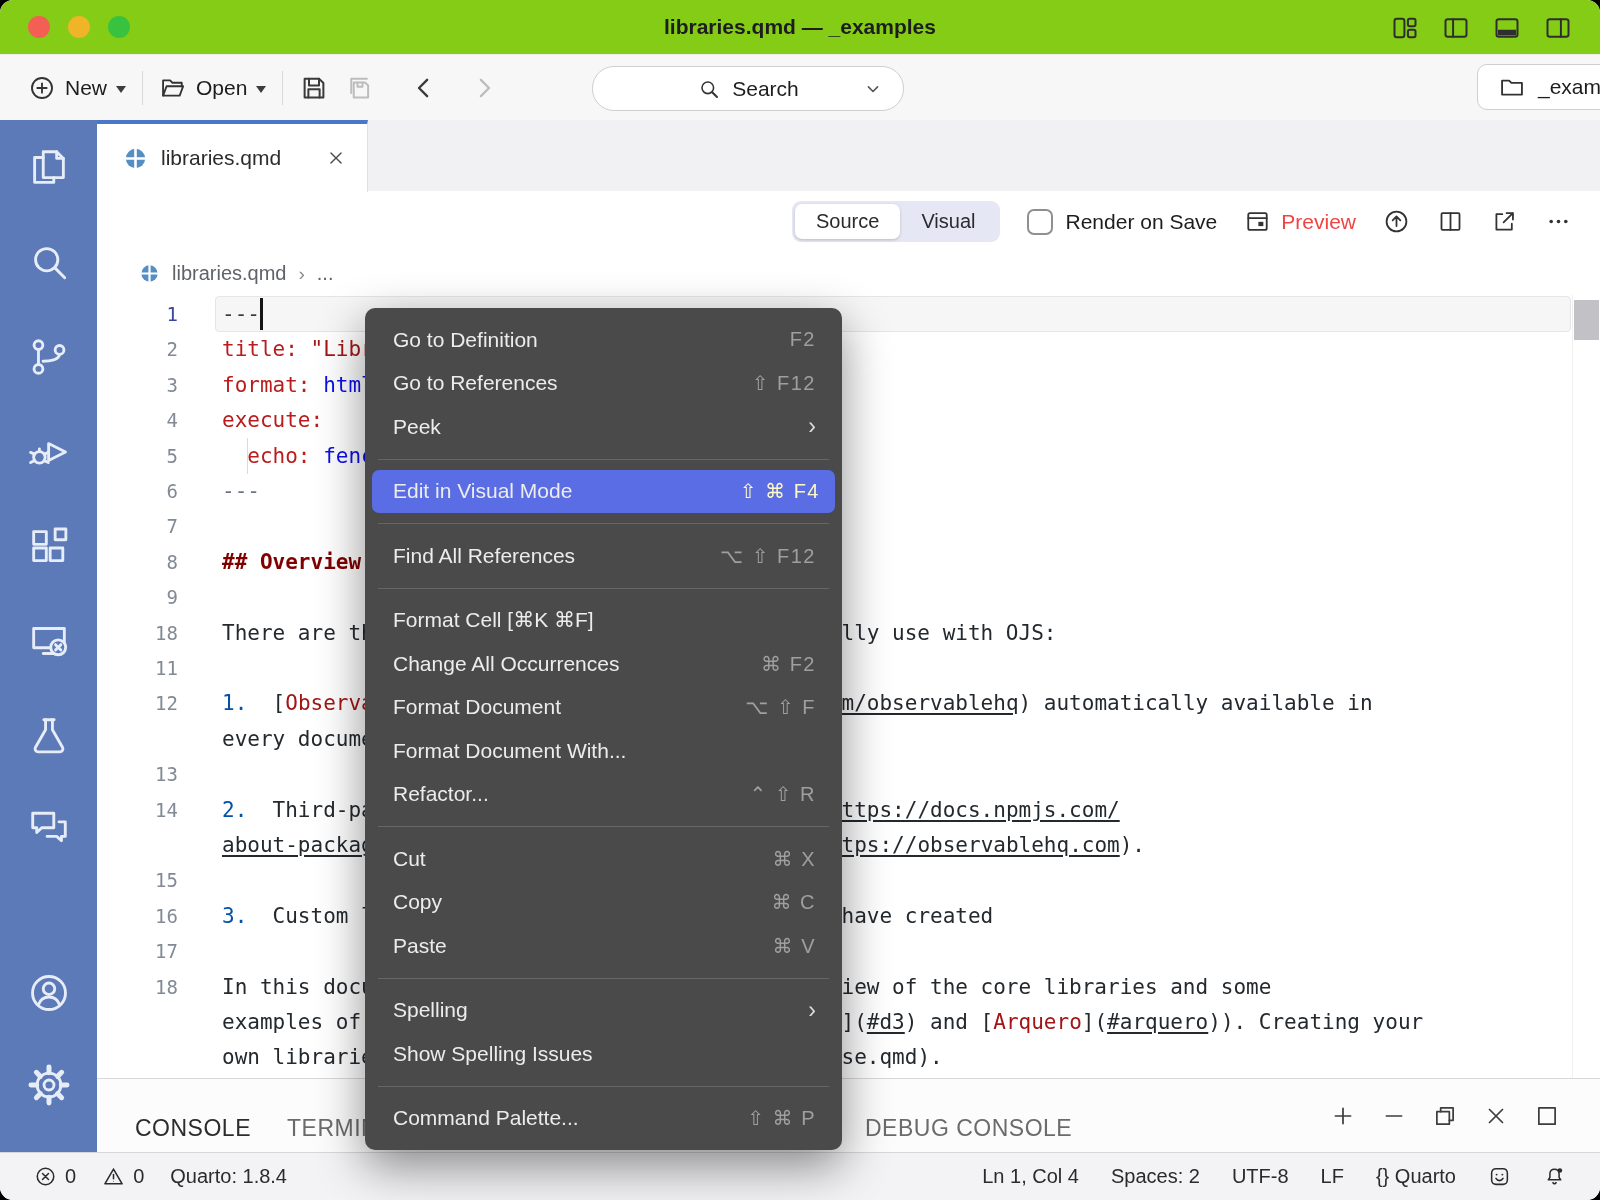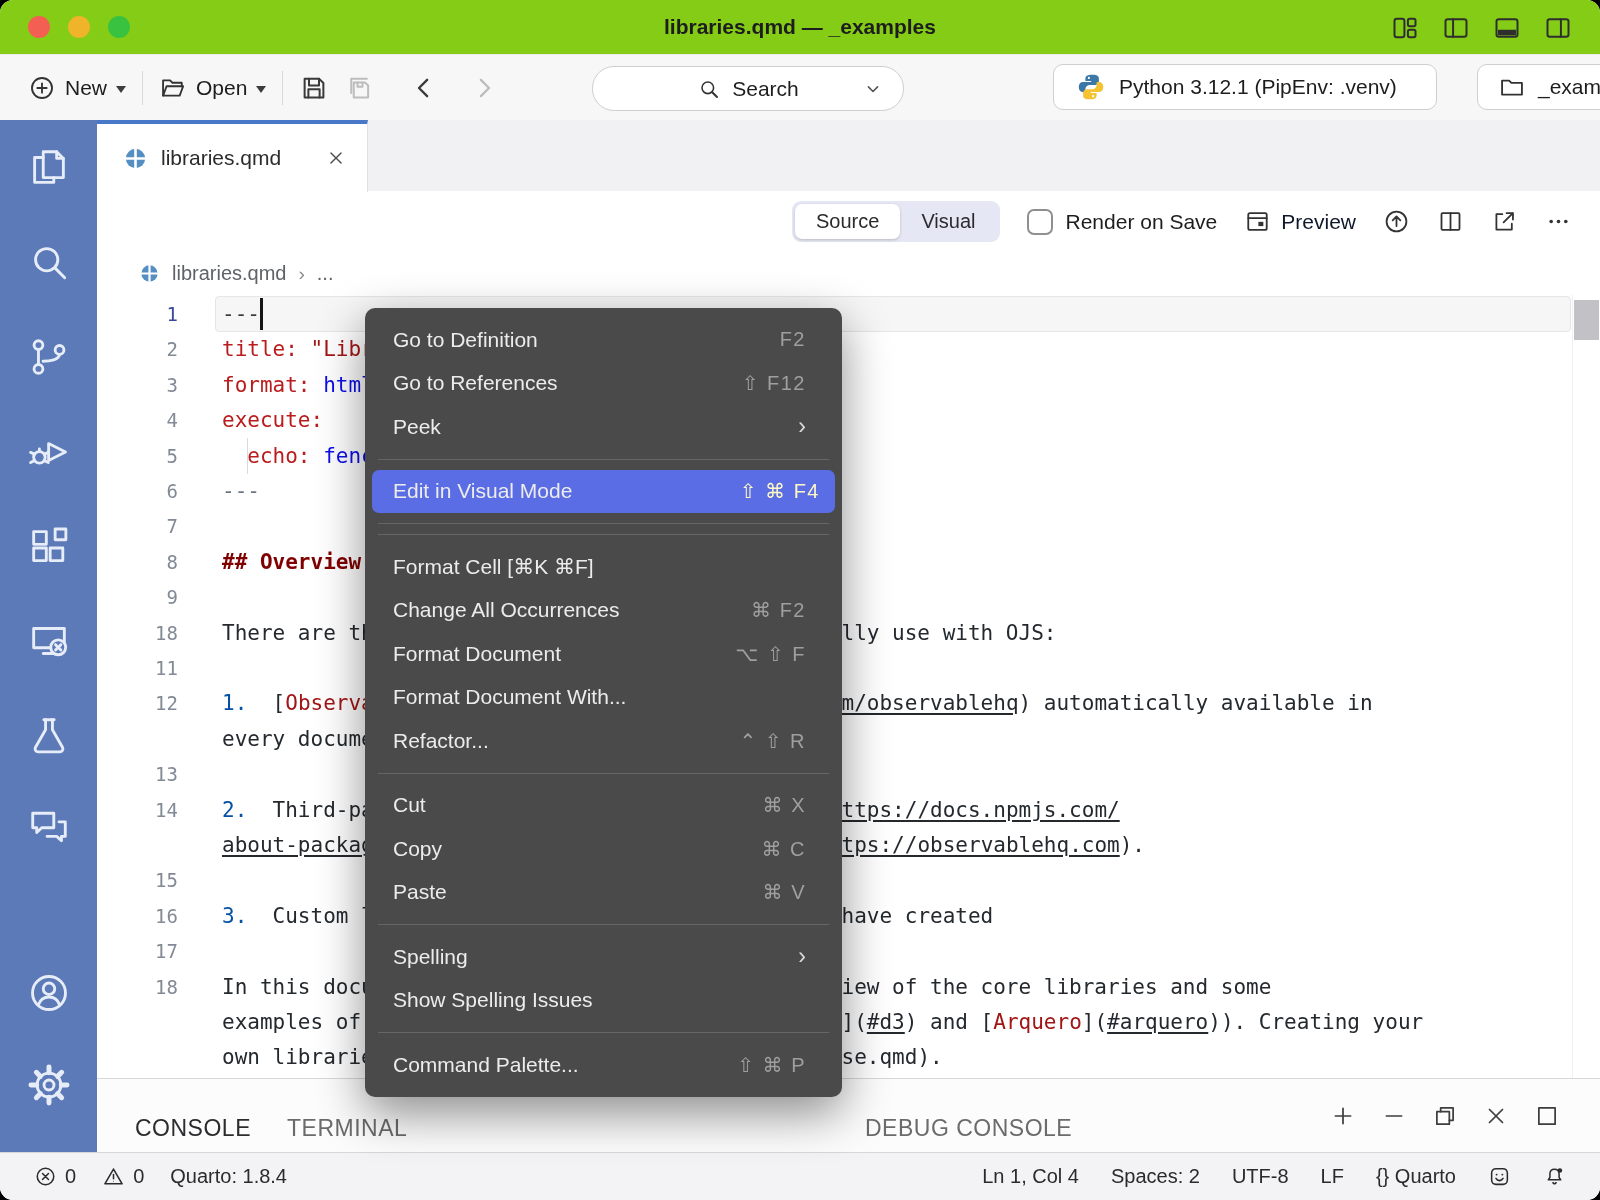--- a/index.html
+++ b/index.html
@@ -67,21 +67,21 @@
   
   .edtoolbar{position:absolute;left:97px;top:191px;right:0;height:61px;background:#fff;
     border-bottom:1px solid #e8e8e8;}
   .et-right{position:absolute;right:28px;top:0;height:100%;display:flex;align-items:center;gap:27px;text-align:center;}
   .segctl{display:flex;background:#e5e7f4;border-radius:9px;padding:3px;}
   .seg{padding:6px 21px;font-size:20px;border-radius:7px;color:#2b2b2e;}
   .seg.active{background:#fff;box-shadow:0 1px 3px rgba(0,0,0,.2);}
   .ros{display:flex;align-items:center;gap:13px;font-size:21px;color:#1d1d1f;}
   .checkbox{width:26px;height:26px;border:2px solid #8f8f8f;border-radius:7px;background:#fff;
     box-sizing:border-box;}
-  .etbtn{display:flex;align-items:center;gap:10px;font-size:21px;color:#0f172a;}
+  .etbtn{display:flex;align-items:center;gap:10px;font-size:21px;color:#ef4444;}
   .etbtn .ic,.et-ic{width:27px;height:27px;color:#333;}
 
   
   .breadcrumb{position:absolute;left:97px;top:252px;right:0;height:43px;background:#fff;
     display:flex;align-items:center;padding-left:42px;gap:12px;font-size:20px;color:#5f6368;}
   .breadcrumb .qic{width:21px;height:21px;}
   .bc-sep{color:#8a8a8a;font-size:19px;}
 
   
   .editor{position:absolute;left:97px;top:295px;right:0;height:783px;background:#fff;overflow:hidden;}
@@ -117,21 +117,21 @@
   .statusbar{position:absolute;left:0;top:1152px;right:0;height:48px;background:#f3f3f5;
     border-top:1px solid #d7d7d7;box-sizing:border-box;font-size:20px;color:#2b2b2b;}
   .sb-left{position:absolute;left:34px;top:0;height:100%;display:flex;align-items:center;gap:26px;}
   .sb-right{position:absolute;right:34px;top:0;height:100%;display:flex;align-items:center;gap:32px;}
   .sb-item{display:flex;align-items:center;gap:8px;}
   .sb-item .ic{width:23px;height:23px;color:#2b2b2b;}
 
   
   .menu{position:absolute;left:365px;top:308px;width:477px;background:#4a4a4b;
     border-radius:10px;padding:10px 0;box-shadow:0 16px 48px rgba(0,0,0,.45);z-index:50;}
-  .mi{height:43.5px;display:flex;align-items:center;padding:0 36px 0 28px;color:#ececec;
+  .mi{height:43.5px;display:flex;align-items:center;padding:0 26px 0 28px;color:#ececec;
     font-size:21px;box-sizing:border-box;}
   .mi .sc{margin-left:auto;color:#9f9f9f;font-size:20px;letter-spacing:1.5px;}
   .mi .arrow{margin-left:auto;color:#dcdcdc;font-size:23px;line-height:1;}
   .mi.hl{background:#5a6de4;margin:0 7px;border-radius:7px;padding-left:21px;padding-right:15px;}
   .mi.hl .sc{color:#fef9c3;}
   .msep{height:1px;background:#666;margin:10px 13px;}
 </style>
 </head>
 <body>
 
@@ -203,27 +203,20 @@
     <div class="searchbox">
       <span class="ic glass"><svg viewBox="0 0 24 24">
             <circle cx="10.8" cy="10.8" r="5.8"></circle>
             <path d="M15.2 15.2 20 20" stroke-width="2"></path>
           </svg></span>
       <span>Search</span>
       <span class="ic dd"><svg viewBox="0 0 24 24">
             <path d="M6.5 9.5l5.5 5.5 5.5-5.5" stroke-width="1.9"></path>
           </svg></span>
     </div>
-    <div class="interp">
-      <span class="ic"><svg viewBox="0 0 24 24">
-            <path fill="#3b78a8" stroke="none" d="M11.9 2.2c-2.6 0-4.4 1-4.4 2.9v2.1h4.6v.8H5.6c-1.9 0-3.4 1.5-3.4 4 0 2.6 1.5 4.1 3.4 4.1h1.9v-2.4c0-1.9 1.6-3.4 3.5-3.4h4.4c1.5 0 2.9-1.3 2.9-2.9V5.1c0-1.9-1.9-2.9-4.4-2.9zm-1.6 1.6c.5 0 .8.4.8.9s-.3.9-.8.9-.8-.4-.8-.9.3-.9.8-.9z"></path>
-            <path fill="#f5c332" stroke="none" d="M12.1 21.8c2.6 0 4.4-1 4.4-2.9v-2.1h-4.6v-.8h6.5c1.9 0 3.4-1.5 3.4-4 0-2.6-1.5-4.1-3.4-4.1h-1.9v2.4c0 1.9-1.6 3.4-3.5 3.4H8.6c-1.5 0-2.9 1.3-2.9 2.9v2.3c0 1.9 1.9 2.9 4.4 2.9zm1.6-1.6c-.5 0-.8-.4-.8-.9s.3-.9.8-.9.8.4.8.9-.3.9-.8.9z"></path>
-          </svg></span>
-      <span>Python 3.12.1 (PipEnv: .venv)</span>
-    </div>
     <div class="wsbtn">
       <span class="ic"><svg viewBox="0 0 24 24">
             <path d="M3.5 18.5v-12h6l2 2h9v10z"></path>
           </svg></span>
       <span>_examples</span>
     </div>
   </div>
 
   <div class="activitybar" id="abar">
       <span class="ic ab-item" style="width: 46px; height: 46px; top: 25px;"><svg viewBox="0 0 24 24">
@@ -530,20 +523,24 @@
       <div class="mi">
         <span>Peek</span>
         <span class="arrow">›</span>
       </div>
       <div class="msep"></div>
       <div class="mi hl">
         <span>Edit in Visual Mode</span>
         <span class="sc">⇧ ⌘ F4</span>
       </div>
       <div class="msep"></div>
+      <div class="mi">
+        <span>Find All References</span>
+        <span class="sc">⌥ ⇧ F12</span>
+      </div>
       <div class="msep"></div>
       <div class="mi">
         <span>Format Cell [⌘K ⌘F]</span>
       </div>
       <div class="mi">
         <span>Change All Occurrences</span>
         <span class="sc">⌘ F2</span>
       </div>
       <div class="mi">
         <span>Format Document</span>

